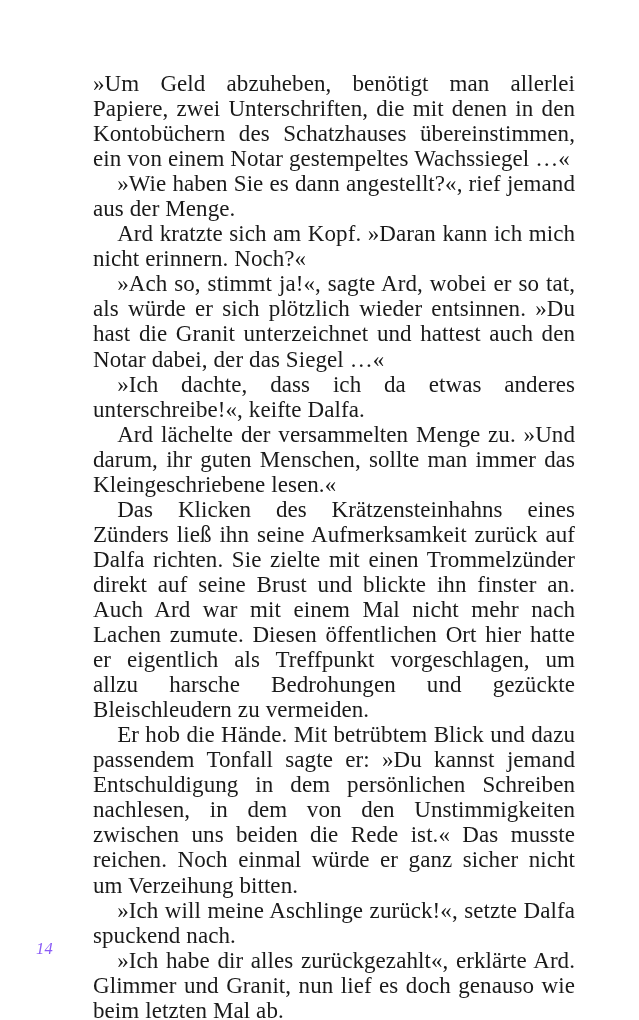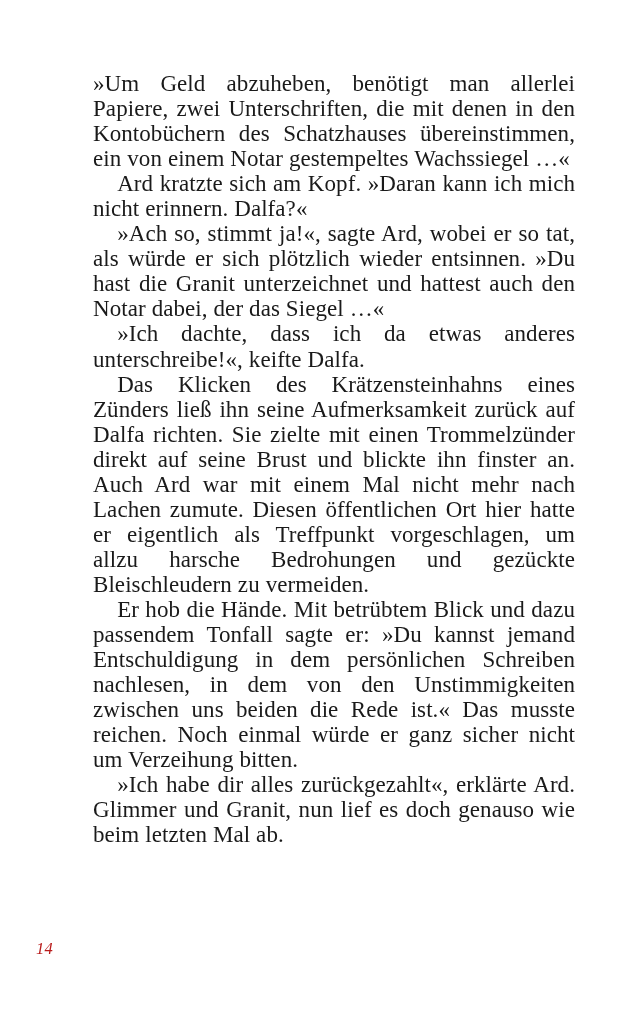--- a/index.html
+++ b/index.html
@@ -53,34 +53,37 @@
 
   
   .folio {
     position: absolute;
     left: 36px;
     top: 936px;
     font-family: "Liberation Serif", "DejaVu Serif", serif;
     font-style: italic;
     font-size: 16.5px;
     line-height: 25px;
-    color: #b91c1c;
+    color: #8b5cf6;
     letter-spacing: 0.01em;
   }
 </style>
 </head>
 <body>
 
 <div class="page">
 
   <div class="text-column">
     <p class="no-indent">»Um Geld abzuheben, benötigt man allerlei Papiere, zwei Unterschriften, die mit denen in den Kontobüchern des Schatzhauses übereinstimmen, ein von einem Notar gestempeltes Wachssiegel …«</p>
-    <p>Ard kratzte sich am Kopf. »Daran kann ich mich nicht erinnern. Dalfa?«</p>
+    <p>»Wie haben Sie es dann angestellt?«, rief jemand aus der Menge.</p>
+    <p>Ard kratzte sich am Kopf. »Daran kann ich mich nicht erinnern. Noch?«</p>
     <p>»Ach so, stimmt ja!«, sagte Ard, wobei er so tat, als würde er sich plötzlich wieder entsinnen. »Du hast die Granit unterzeichnet und hattest auch den Notar dabei, der das Siegel …«</p>
     <p>»Ich dachte, dass ich da etwas anderes unterschreibe!«, keifte Dalfa.</p>
+    <p>Ard lächelte der versammelten Menge zu. »Und darum, ihr guten Menschen, sollte man immer das Kleingeschriebene lesen.«</p>
     <p>Das Klicken des Krätzensteinhahns eines Zünders ließ ihn seine Aufmerksamkeit zurück auf Dalfa richten. Sie zielte mit einen Trommelzünder direkt auf seine Brust und blickte ihn finster an. Auch Ard war mit einem Mal nicht mehr nach Lachen zumute. Diesen öffentlichen Ort hier hatte er eigentlich als Treffpunkt vorgeschlagen, um allzu harsche Bedrohungen und gezückte Bleischleudern zu vermeiden.</p>
     <p>Er hob die Hände. Mit betrübtem Blick und dazu passendem Tonfall sagte er: »Du kannst jemand Entschuldigung in dem persönlichen Schreiben nachlesen, in dem von den Unstimmigkeiten zwischen uns beiden die Rede ist.« Das musste reichen. Noch einmal würde er ganz sicher nicht um Verzeihung bitten.</p>
+    <p>»Ich will meine Aschlinge zurück!«, setzte Dalfa spuckend nach.</p>
     <p>»Ich habe dir alles zurückgezahlt«, erklärte Ard. Glimmer und Granit, nun lief es doch genauso wie beim letzten Mal ab.</p>
   </div>
 
   <div class="folio">14</div>
 
 </div>
 
 </body></html>

